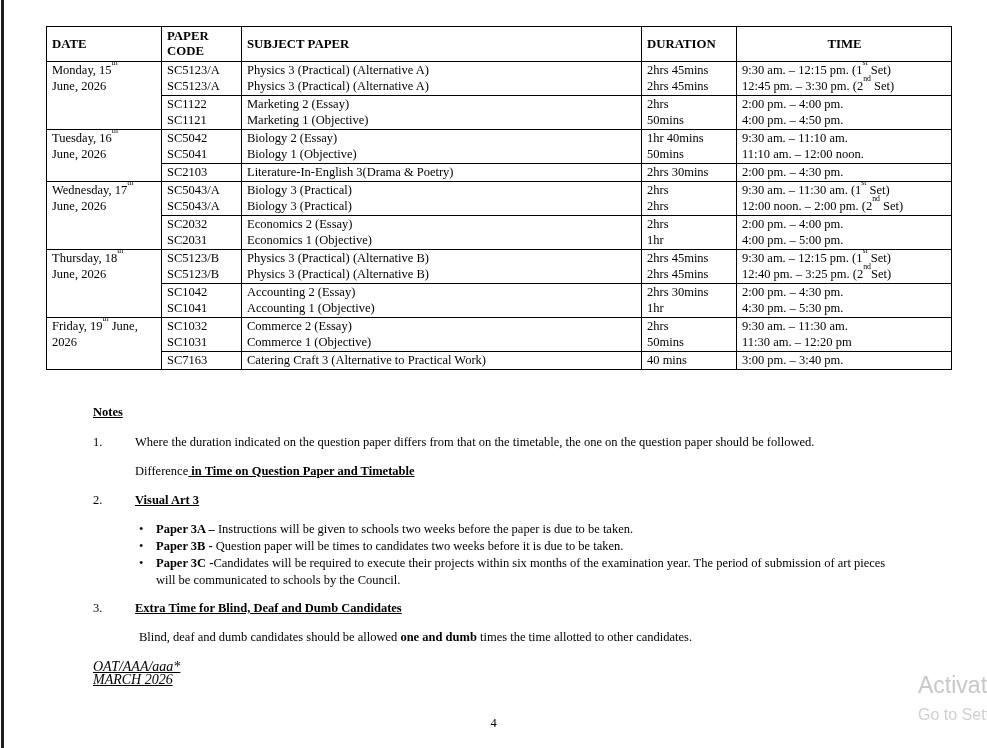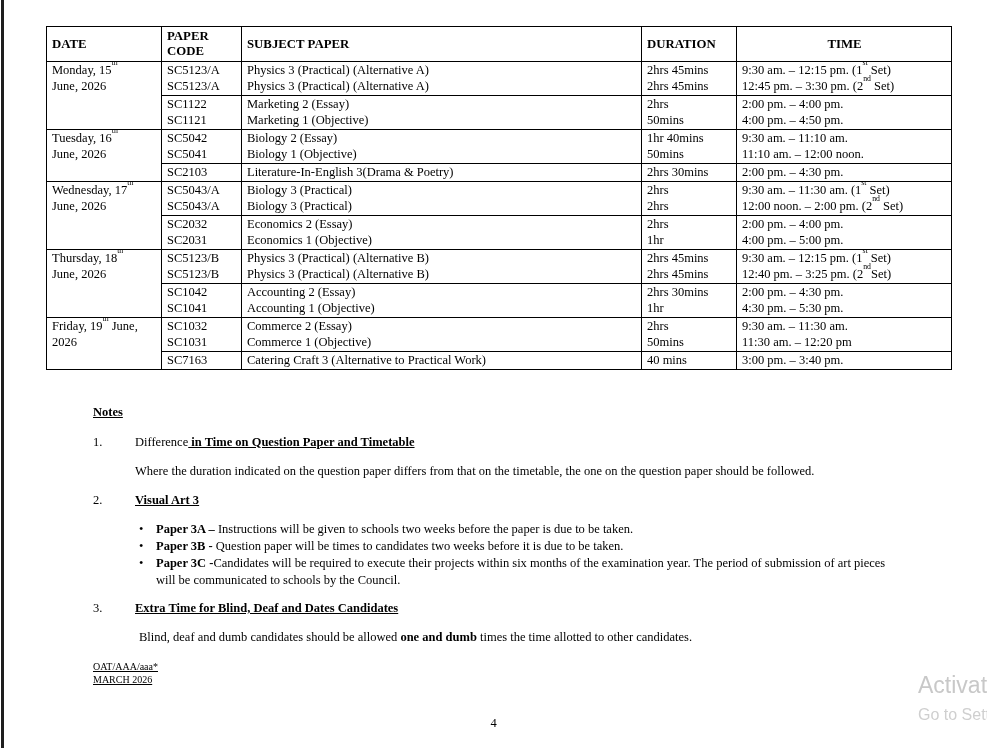--- a/index.html
+++ b/index.html
@@ -41,21 +41,21 @@
   .note-content{flex:1;min-width:0;}
   .para{margin-bottom:12px;}
   .u-bold{font-weight:bold;text-decoration:underline;}
   .bullets{margin-bottom:11px;}
   .bullet{display:flex;}
   .bullet-marker{flex:0 0 21px;width:21px;padding-left:4px;box-sizing:border-box;}
   .bullet-text{flex:1;min-width:0;}
   .bullet-label{font-weight:bold;}
   .item3-body{padding-left:4px;margin-bottom:15px;}
   .bold{font-weight:bold;}
-  .footer-ref{font-size:10px;line-height:12.5px;}
+  .footer-ref{font-style:italic;font-size:14px;line-height:12.5px;}
   .footer-ref div{text-decoration:underline;}
 
   
   .page-number{
     position:absolute;left:0;top:716px;width:987px;text-align:center;
     font-size:12.5px;
   }
   .watermark{
     position:absolute;left:918px;top:672px;
     font-family:"Liberation Sans", sans-serif;
@@ -285,22 +285,22 @@
     </tr>
   </tbody>
 </table>
 
 <div class="notes">
   <div class="notes-title">Notes</div>
 
   <div class="note-item">
     <div class="note-num">1.</div>
     <div class="note-content">
+      <div class="para">Where the duration indicated on the question paper differs from that on the timetable, the one on the question paper should be followed.</div>
       <div class="para"><span>Difference</span><span class="u-bold"> in Time on Question Paper and Timetable</span></div>
-      <div class="para">Where the duration indicated on the question paper differs from that on the timetable, the one on the question paper should be followed.</div>
     </div>
   </div>
 
   <div class="note-item">
     <div class="note-num">2.</div>
     <div class="note-content">
       <div class="para u-bold">Visual Art 3</div>
       <div class="bullets">
         <div class="bullet">
           <div class="bullet-marker">•</div>
@@ -314,21 +314,21 @@
           <div class="bullet-marker">•</div>
           <div class="bullet-text"><span class="bullet-label">Paper 3C -</span><span>Candidates will be required to execute their projects within six months of the examination year. The period of submission of art pieces will be communicated to schools by the Council.</span></div>
         </div>
       </div>
     </div>
   </div>
 
   <div class="note-item">
     <div class="note-num">3.</div>
     <div class="note-content">
-      <div class="para u-bold">Extra Time for Blind, Deaf and Dates Candidates</div>
+      <div class="para u-bold">Extra Time for Blind, Deaf and Dumb Candidates</div>
       <div class="item3-body"><span>Blind, deaf and dumb candidates should be allowed </span><span class="bold">one and dumb</span><span> times the time allotted to other candidates.</span></div>
     </div>
   </div>
 
   <div class="footer-ref">
     <div>OAT/AAA/aaa*</div>
     <div>MARCH 2026</div>
   </div>
 </div>
 

